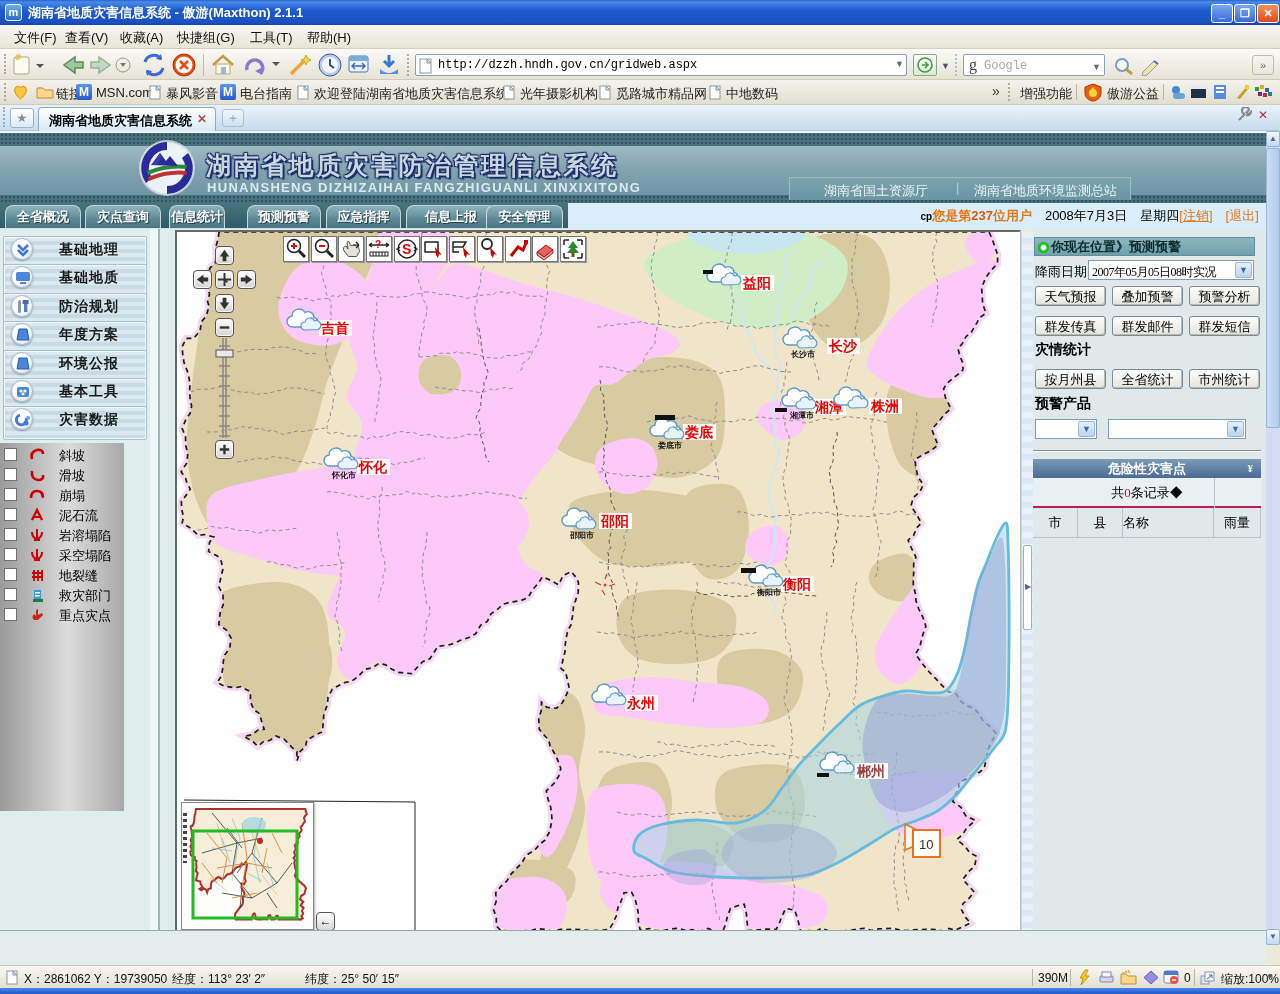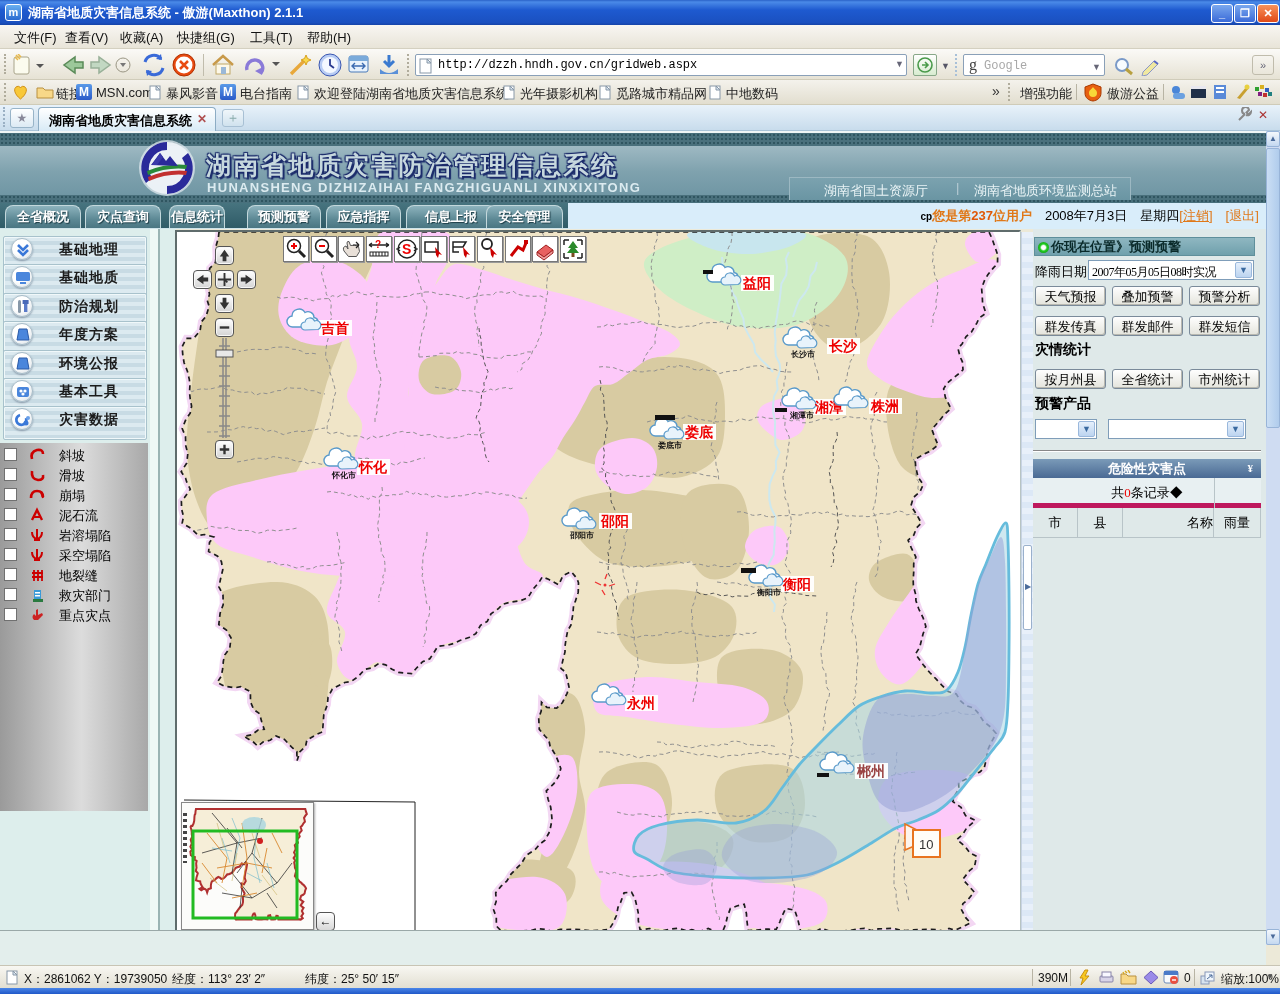--- a/index.html
+++ b/index.html
@@ -13,21 +13,21 @@
 .atab{left:38px;top:107px;width:178px;height:24px;background:linear-gradient(#ffffff,#d8eaf6);border:1px solid #8cacc4;border-bottom:none;border-radius:4px 4px 0 0;font-size:13px;font-weight:bold;color:#000;}
 .banner{left:0;top:131px;width:1266px;height:72px;background:linear-gradient(#b0c6ce,#9db8c2 20%,#7fa2ae 55%,#6b93a1);}
 .bdots{width:1266px;height:13px;background:#49707c;background-image:radial-gradient(#2f5560 30%,transparent 31%);background-size:4px 4px;}
 .navstrip{left:0;top:203px;width:568px;height:26px;background:linear-gradient(#47747f,#2e5a66);}
 .ntab{position:absolute;top:2px;height:23px;background:linear-gradient(#8db3bd,#5d8995 60%,#4a7682);border:1px solid #c3d8dc;border-bottom:none;border-radius:8px 8px 0 0;color:#fff;font-size:13px;font-weight:bold;text-align:center;line-height:22px;text-shadow:1px 1px 1px #1a3a44;}
 .userstrip{left:568px;top:203px;width:698px;height:26px;background:#d9edfa;font-size:13px;line-height:26px;text-align:right;color:#000;}
 .sidebar{left:0;top:229px;width:176px;height:703px;background:#ddeeec;}
 .accbtn{position:absolute;left:3px;width:144px;height:34px;border:1px solid #a8c2cc;border-radius:2px;background:repeating-linear-gradient(#dceaf0 0 4px,#c8dbe4 4px 8px);box-shadow:inset 0 0 0 1px #f0f8fa;}
 .accbtn .ico{position:absolute;left:7px;top:1px;width:22px;height:22px;border-radius:50%;background:radial-gradient(circle at 35% 30%,#ffffff 45%,#d4dce2);border:1px solid #a8bcc8;box-shadow:0 1px 2px #8898a8;}
 .accbtn .txt{position:absolute;left:55px;top:4px;font-size:14px;font-weight:bold;color:#1c1c1c;letter-spacing:1px;}
-.chkpanel{position:absolute;left:0px;top:214px;width:148px;height:368px;background:linear-gradient(90deg,#9a9a9a,#dcdcdc 55%,#a8a8a8);}
+.chkpanel{position:absolute;left:0px;top:214px;width:124px;height:368px;background:linear-gradient(90deg,#9a9a9a,#dcdcdc 55%,#a8a8a8);}
 .chkrow{position:absolute;left:0;width:148px;height:20px;}
 .chkrow .cb{position:absolute;left:4px;top:3px;width:13px;height:13px;background:#fff;border:1px solid #707070;}
 .chkrow .txt{position:absolute;left:59px;top:2px;font-size:13px;color:#000;}
 .mapframe{left:175px;top:230px;width:846px;height:702px;border:2px solid #828f8f;border-color:#5f6c6c #b8c4c4 #b8c4c4 #5f6c6c;background:#fff;}
 .rpanel{left:1033px;top:229px;width:233px;height:703px;background:#dfe9e9;font-size:13px;font-family:Liberation Serif, serif;}
 .rpanel .hdr{position:absolute;left:1px;top:8px;width:221px;height:19px;background:linear-gradient(#8fb7c1,#6fa0ac);border:1px solid #5f8f9b;color:#0a2a2a;font-weight:bold;line-height:18px;}
 .btn3d{position:absolute;width:71px;height:20px;background:linear-gradient(#fefefe,#e4e4dc);border:1px solid #7a8a9a;border-radius:3px;box-shadow:inset -1px -1px 0 #b8b8b0;font-size:13px;text-align:center;line-height:19px;color:#000;}
 .sel{position:absolute;background:#fff;border:1px solid #7f9db9;height:20px;}
 .sel .da{position:absolute;right:1px;top:1px;width:17px;height:16px;background:linear-gradient(#e6f0fc,#bcd4f0);border:1px solid #9ab8dc;border-radius:2px;color:#3a6aa0;font-size:9px;text-align:center;line-height:15px;}
 .statusbar{left:0;top:965px;width:1280px;height:23px;background:linear-gradient(#f8f7f2,#e2dfd2);border-top:1px solid #c8c4b4;font-size:12px;color:#111;}
@@ -698,24 +698,24 @@
     <div class="btn3d" style="left:156px;top:140px">市州统计</div>
     <div style="position:absolute;left:2px;top:166px;font-weight:bold;font-size:14px">预警产品</div>
     <div class="sel" style="left:2px;top:190px;width:62px">
       <div class="da">▼</div>
     </div>
     <div class="sel" style="left:75px;top:190px;width:138px">
       <div class="da">▼</div>
     </div>
     <div style="position:absolute;left:0px;top:221px;width:228px;height:2px;background:#888;border-bottom:1px solid #fff"></div>
     <div style="position:absolute;left:0px;top:230px;width:228px;height:19px;background:linear-gradient(#7a9ab8,#4a6a94);color:#fff;font-weight:bold;text-align:center;line-height:19px">危险性灾害点<span style="position:absolute;right:8px;font-size:11px">¥</span></div>
-    <div style="position:absolute;left:0px;top:249px;width:228px;height:30px;background:#e8f0f2;border-bottom:5px solid #be185d;text-align:center;line-height:30px">共<span style="color:#e00">0</span>条记录◆<div style="position:absolute;left:181px;top:0;width:1px;height:30px;background:#b8c4c8"></div></div>
+    <div style="position:absolute;left:0px;top:249px;width:228px;height:30px;background:#e8f0f2;border-bottom:2px solid #be185d;text-align:center;line-height:30px">共<span style="color:#e00">0</span>条记录◆<div style="position:absolute;left:181px;top:0;width:1px;height:30px;background:#b8c4c8"></div></div>
     <div style="position:absolute;left:0px;top:279px;width:45px;height:30px;border-right:1px solid #b8c4c8;border-bottom:1px solid #b8c4c8;text-align:center;line-height:30px">市</div>
     <div style="position:absolute;left:45px;top:279px;width:45px;height:30px;border-right:1px solid #b8c4c8;border-bottom:1px solid #b8c4c8;text-align:center;line-height:30px">县</div>
-    <div style="position:absolute;left:90px;top:279px;width:91px;height:30px;border-right:1px solid #b8c4c8;border-bottom:1px solid #b8c4c8;text-align:right;line-height:30px">名称</div>
+    <div style="position:absolute;left:90px;top:279px;width:91px;height:30px;border-right:1px solid #b8c4c8;border-bottom:1px solid #b8c4c8;text-align:left;line-height:30px">名称</div>
     <div style="position:absolute;left:181px;top:279px;width:47px;height:30px;border-right:1px solid #b8c4c8;border-bottom:1px solid #b8c4c8;text-align:center;line-height:30px">雨量</div>
   </div>
 <div class="abs pagebg"></div>
 <div class="abs" style="left:1266px;top:131px;width:14px;height:814px;background:#cfdcf2">
     <div style="position:absolute;top:0;width:14px;height:16px;background:linear-gradient(#f4f8fc,#c4d8f0);border:1px solid #98b4d8;border-radius:2px;text-align:center;font-size:8px;color:#4a6a9a;line-height:14px">▲</div>
     <div style="position:absolute;top:17px;width:14px;height:280px;background:linear-gradient(90deg,#cadef4,#b0ccec);border:1px solid #98b4d8;border-radius:2px"></div>
     <div style="position:absolute;top:798px;width:14px;height:16px;background:linear-gradient(#f4f8fc,#c4d8f0);border:1px solid #98b4d8;border-radius:2px;text-align:center;font-size:8px;color:#4a6a9a;line-height:14px">▼</div>
   </div>
 <div class="abs statusbar">
     <svg class="abs" style="left:6px;top:4px" width="13" height="15">

